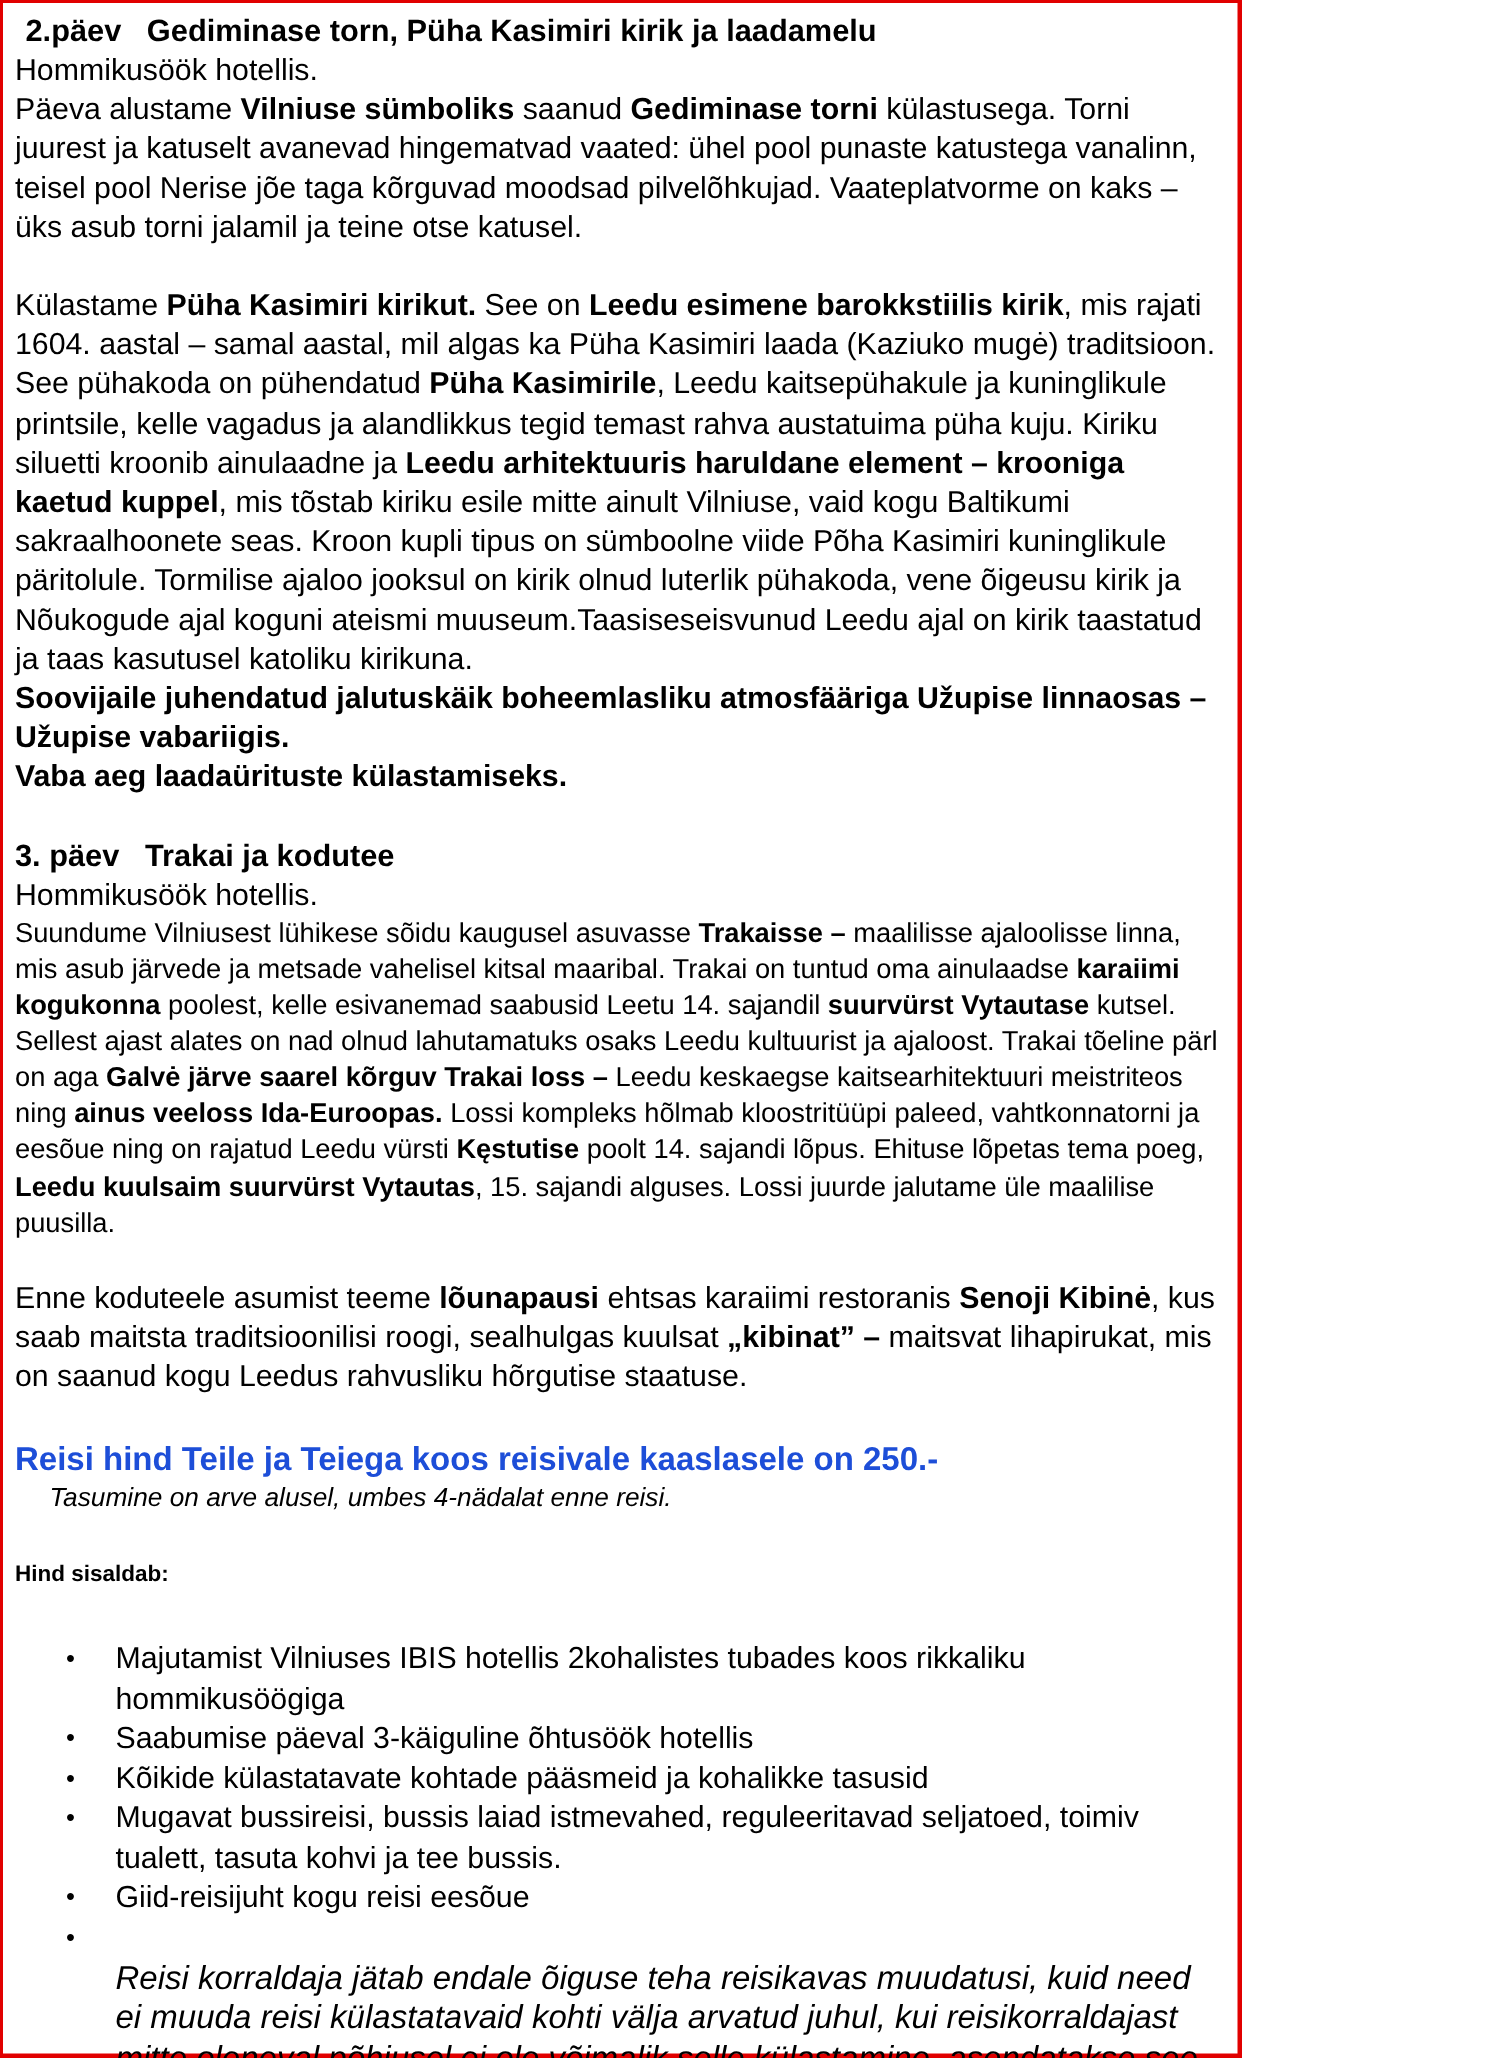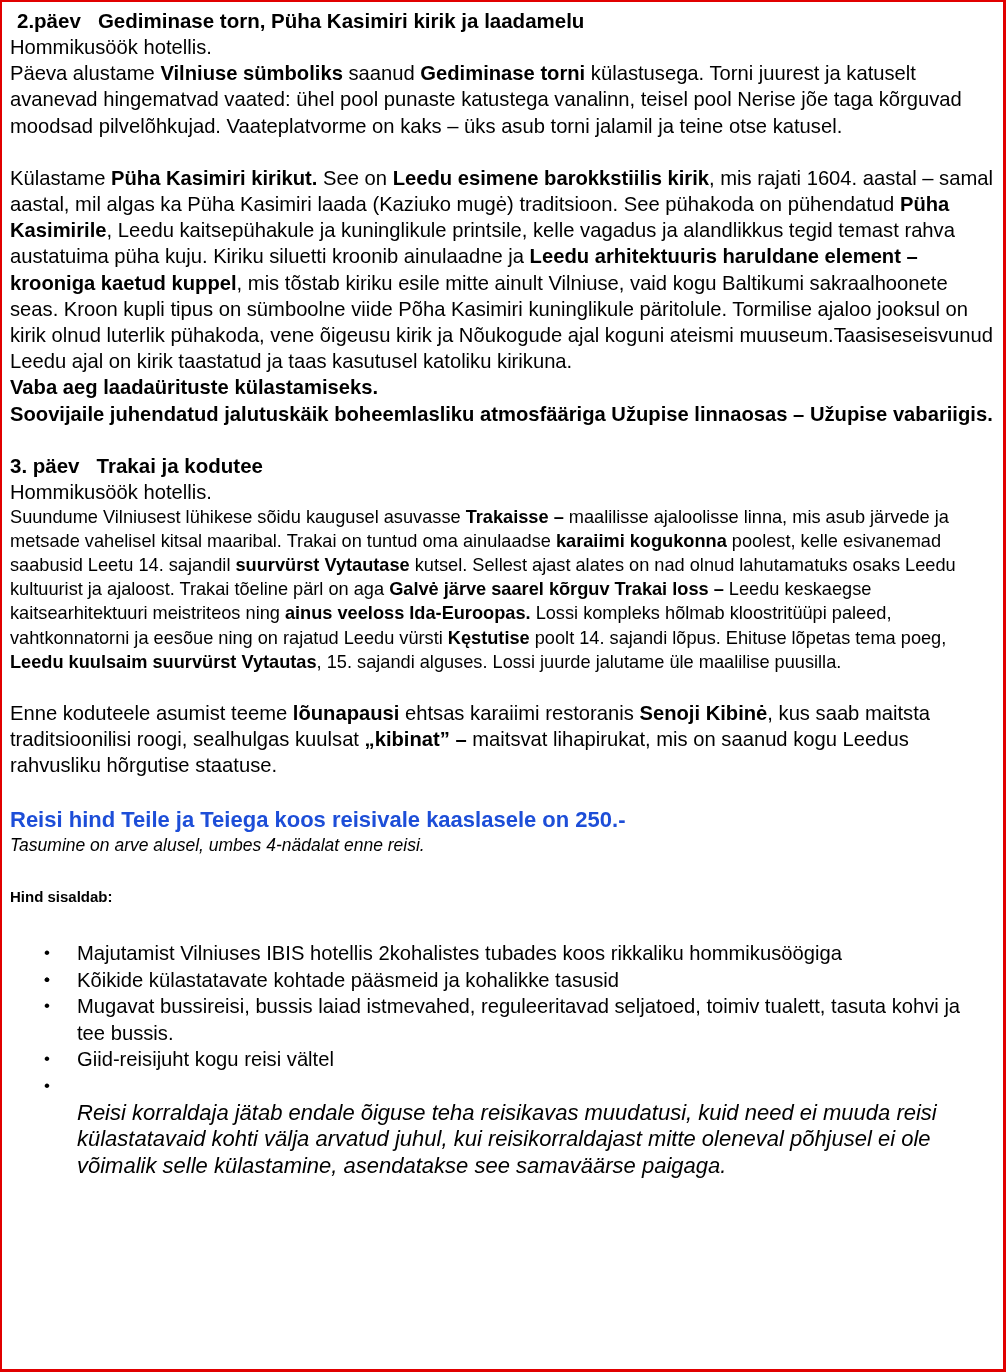--- a/index.html
+++ b/index.html
@@ -1,76 +1,76 @@
 <!DOCTYPE html>
 <html><head>
 <meta charset="utf-8">
 <style>
   html, body { margin: 0; padding: 0; background: #ffffff; }
   body { width: 1006px; height: 1372px; overflow: hidden; }
   .page {
     position: relative;
     box-sizing: border-box;
-    width: 1006px; height: 1372px;
+    width: 828px; height: 1372px;
     border-top: 2px solid #e10000;
     border-left: 2px solid #e10000;
     border-right: 3px solid #e10000;
     border-bottom: 3px solid #e10000;
     padding: 6px 10px 0 8px;
     font-family: "Liberation Sans", sans-serif;
     color: #000;
     font-size: 20.2px;
     line-height: 26.2px;
   }
   .day-title { font-weight: bold; font-size: 20.5px; line-height: 26px; white-space: pre; }
   .day-title.first { padding-left: 7px; }
   p { margin: 0; }
   .gap { height: 26px; }
   .small { font-size: 18.2px; line-height: 24.1px; }
   b { font-weight: bold; }
   .bold-line { font-weight: bold; }
   .price { color: #1aa84a; font-weight: bold; font-size: 22px; line-height: 28px; margin-top: 2px; }
-  .italic-note { font-style: italic; font-size: 17.5px; line-height: 22px; }
+  .italic-note { font-style: italic; font-size: 17.5px; line-height: 22px; margin-left: 23px; }
   .includes-title { font-weight: bold; font-size: 15px; line-height: 26px; }
   ul.includes { list-style: none; margin: 0; padding: 0; }
   ul.includes li { position: relative; padding-left: 67px; font-size: 20.2px; line-height: 26.5px; }
   ul.includes li .bullet { position: absolute; left: 34px; top: 0; font-size: 17px; }
   .disclaimer { font-style: italic; padding-left: 67px; font-size: 22px; line-height: 26.5px; }
 </style>
 </head>
 <body>
 
 <div class="page" style="border-color: rgb(225, 0, 0);">
 
   <div class="day-title first">2.päev   Gediminase torn, Püha Kasimiri kirik ja laadamelu</div>
   <p>Hommikusöök hotellis.</p>
   <p><span>Päeva alustame </span><b>Vilniuse sümboliks</b><span> saanud </span><b>Gediminase torni</b><span> külastusega. Torni juurest ja katuselt avanevad hingematvad vaated: ühel pool punaste katustega vanalinn, teisel pool Nerise jõe taga kõrguvad moodsad pilvelõhkujad. Vaateplatvorme on kaks – üks asub torni jalamil ja teine otse katusel.</span></p>
   <div class="gap"></div>
   <p><span>Külastame </span><b>Püha Kasimiri kirikut.</b><span> See on </span><b>Leedu esimene barokkstiilis kirik</b><span>, mis rajati 1604. aastal – samal aastal, mil algas ka Püha Kasimiri laada (Kaziuko mugė) traditsioon. See pühakoda on pühendatud </span><b>Püha Kasimirile</b><span>, Leedu kaitsepühakule ja kuninglikule printsile, kelle vagadus ja alandlikkus tegid temast rahva austatuima püha kuju. Kiriku siluetti kroonib ainulaadne ja </span><b>Leedu arhitektuuris haruldane element – krooniga kaetud kuppel</b><span>, mis tõstab kiriku esile mitte ainult Vilniuse, vaid kogu Baltikumi sakraalhoonete seas. Kroon kupli tipus on sümboolne viide Põha Kasimiri kuninglikule päritolule. Tormilise ajaloo jooksul on kirik olnud luterlik pühakoda, vene õigeusu kirik ja Nõukogude ajal koguni  ateismi muuseum.Taasiseseisvunud Leedu ajal on kirik taastatud ja taas kasutusel katoliku kirikuna.</span></p>
+  <p class="bold-line">Soovijaile juhendatud jalutuskäik boheemlasliku atmosfääriga Užupise linnaosas – Užupise vabariigis.</p>
   <p class="bold-line">Vaba aeg laadaürituste külastamiseks.</p>
-  <p class="bold-line">Soovijaile juhendatud jalutuskäik boheemlasliku atmosfääriga Užupise linnaosas – Užupise vabariigis.</p>
   <div class="gap"></div>
 
   <div class="day-title">3. päev   Trakai ja kodutee</div>
   <p>Hommikusöök hotellis.</p>
   <p class="small"><span>Suundume Vilniusest lühikese sõidu kaugusel asuvasse </span><b>Trakaisse –</b><span> maalilisse ajaloolisse linna, mis asub järvede ja metsade vahelisel kitsal maaribal. Trakai on tuntud oma ainulaadse </span><b>karaiimi kogukonna</b><span> poolest, kelle esivanemad saabusid Leetu 14. sajandil </span><b>suurvürst Vytautase</b><span> kutsel. Sellest ajast alates on nad olnud lahutamatuks osaks Leedu kultuurist ja ajaloost. Trakai tõeline pärl on aga </span><b>Galvė järve saarel kõrguv Trakai loss –</b><span> Leedu keskaegse kaitsearhitektuuri meistriteos ning </span><b>ainus veeloss Ida-Euroopas.</b><span> Lossi kompleks hõlmab kloostritüüpi paleed, vahtkonnatorni ja eesõue ning on rajatud Leedu vürsti </span><b>Kęstutise</b><span> poolt 14. sajandi lõpus. Ehituse lõpetas tema poeg, </span><b>Leedu kuulsaim suurvürst Vytautas</b><span>, 15. sajandi alguses. Lossi juurde jalutame üle maalilise puusilla.</span></p>
   <div class="gap"></div>
   <p><span>Enne koduteele asumist teeme </span><b>lõunapausi</b><span> ehtsas karaiimi restoranis </span><b>Senoji Kibinė</b><span>, kus saab maitsta traditsioonilisi roogi, sealhulgas kuulsat </span><b>„kibinat” –</b><span> maitsvat lihapirukat, mis on saanud kogu Leedus rahvusliku hõrgutise staatuse.</span></p>
   <div class="gap"></div>
 
   <p class="price" style="color: #1d4ed8;">Reisi hind Teile ja Teiega koos reisivale kaaslasele on 250.-</p>
   <p class="italic-note">Tasumine on arve alusel, umbes 4-nädalat enne reisi.</p>
   <div class="gap" style="height:28px"></div>
 
   <p class="includes-title">Hind sisaldab:</p>
   <div class="gap" style="height:30px"></div>
 
   <ul class="includes">
     <li><span class="bullet">•</span><span>Majutamist Vilniuses IBIS hotellis 2kohalistes tubades koos rikkaliku hommikusöögiga</span></li>
-    <li><span class="bullet">•</span></li>
+    <li><span class="bullet">•</span><span>Saabumise päeval 3-käiguline õhtusöök hotellis</span></li>
     <li><span class="bullet">•</span><span>Kõikide külastatavate kohtade pääsmeid ja kohalikke tasusid</span></li>
     <li><span class="bullet">•</span><span>Mugavat bussireisi, bussis laiad istmevahed, reguleeritavad seljatoed, toimiv tualett, tasuta kohvi ja tee bussis.</span></li>
-    <li><span class="bullet">•</span><span>Giid-reisijuht kogu reisi vältel</span></li>
+    <li><span class="bullet">•</span><span>Giid-reisijuht kogu reisi eesõue</span></li>
     <li><span class="bullet">•</span></li>
   </ul>
   <div class="gap" style="height:27px"></div>
   <p class="disclaimer">Reisi korraldaja jätab endale õiguse teha reisikavas muudatusi, kuid need ei muuda reisi külastatavaid kohti välja arvatud juhul, kui reisikorraldajast mitte oleneval põhjusel ei ole võimalik selle külastamine, asendatakse see samaväärse paigaga.</p>
 </div>
 
 </body></html>

